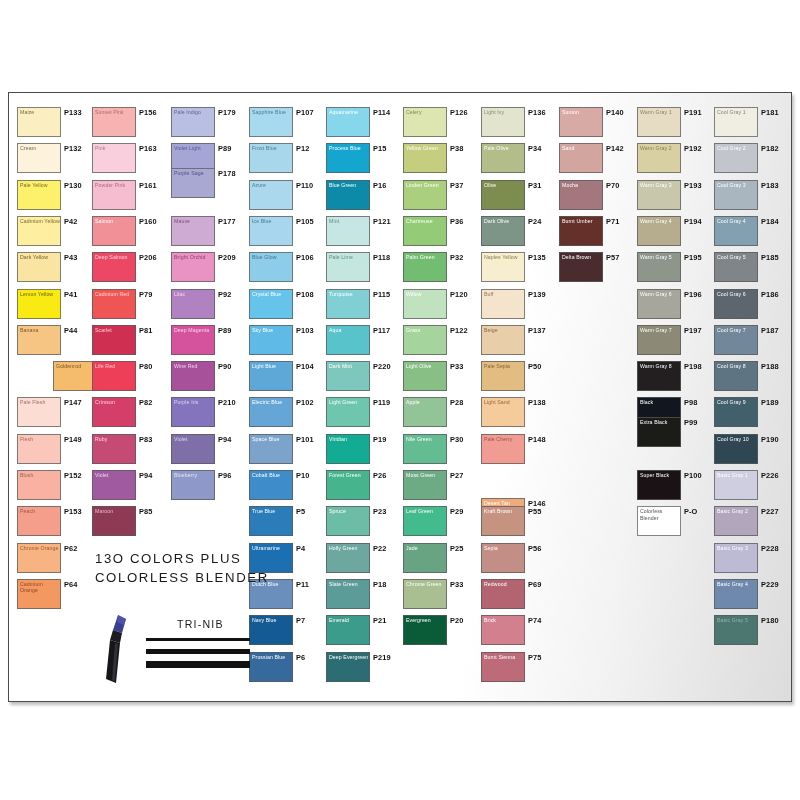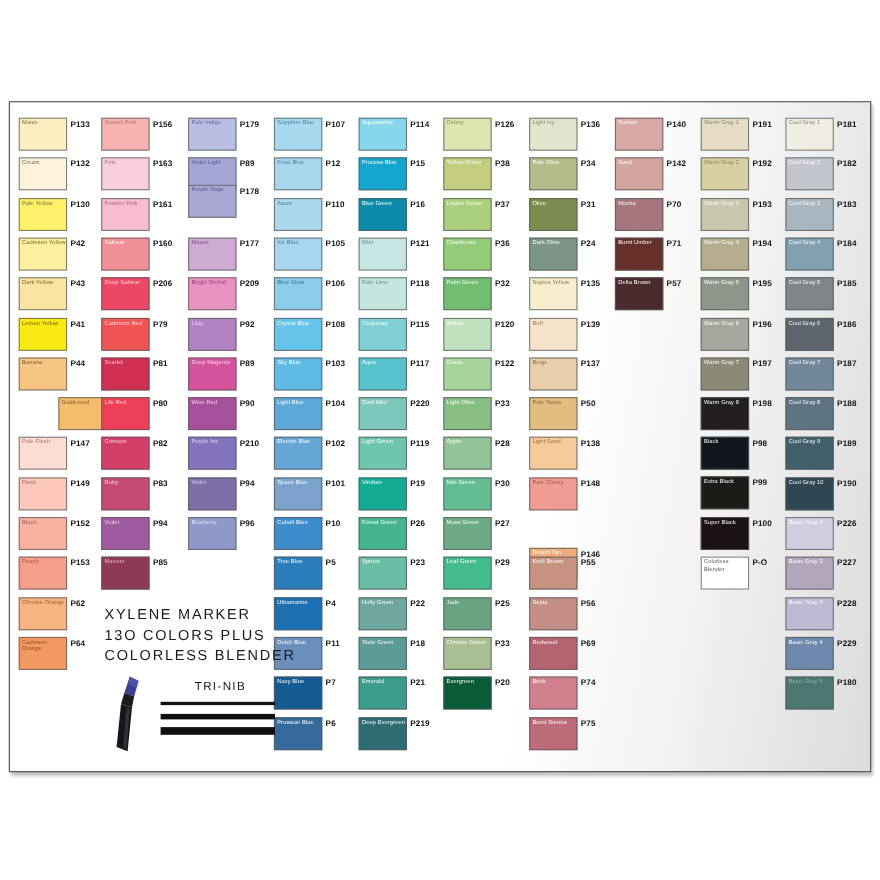--- a/index.html
+++ b/index.html
@@ -780,21 +780,21 @@
             <span class="nm" style="color: rgb(255, 255, 255);">Warm Gray 8</span>
           </div>
           <span class="code">P198</span>
         </div>
         <div class="swatch-cell" style="left: 628px; top: 304.4px;">
           <div class="chip" style="background: rgb(17, 22, 31);">
             <span class="nm" style="color: rgb(255, 255, 255);">Black</span>
           </div>
           <span class="code">P98</span>
         </div>
-        <div class="swatch-cell" style="left: 628px; top: 340px;">
+        <div class="swatch-cell" style="left: 628px; top: 324px;">
           <div class="chip" style="background: rgb(27, 27, 24);">
             <span class="nm" style="color: rgb(255, 255, 255);">Extra Black</span>
           </div>
           <span class="code">P99</span>
         </div>
         <div class="swatch-cell" style="left: 628px; top: 377px;">
           <div class="chip" style="background: rgb(26, 18, 20);">
             <span class="nm" style="color: rgb(255, 255, 255);">Super Black</span>
           </div>
           <span class="code">P100</span>
@@ -891,21 +891,20 @@
         </div>
         <div class="swatch-cell" style="left: 705px; top: 522.2px;">
           <div class="chip" style="background: rgb(76, 119, 112);">
             <span class="nm" style="color: rgb(143, 181, 171);">Basic Gray 5</span>
           </div>
           <span class="code">P180</span>
         </div>
       </div>
 
     <div class="wordmark">
-      <div>XYLENE MARKER</div>
       <div>13O COLORS PLUS</div>
       <div>COLORLESS BLENDER</div>
     </div>
 
     <div class="trinib">TRI-NIB</div>
     <div class="nib-bar nib1"></div>
     <div class="nib-bar nib2"></div>
     <div class="nib-bar nib3"></div>
 
     <svg class="marker" viewBox="0 0 34 72">

